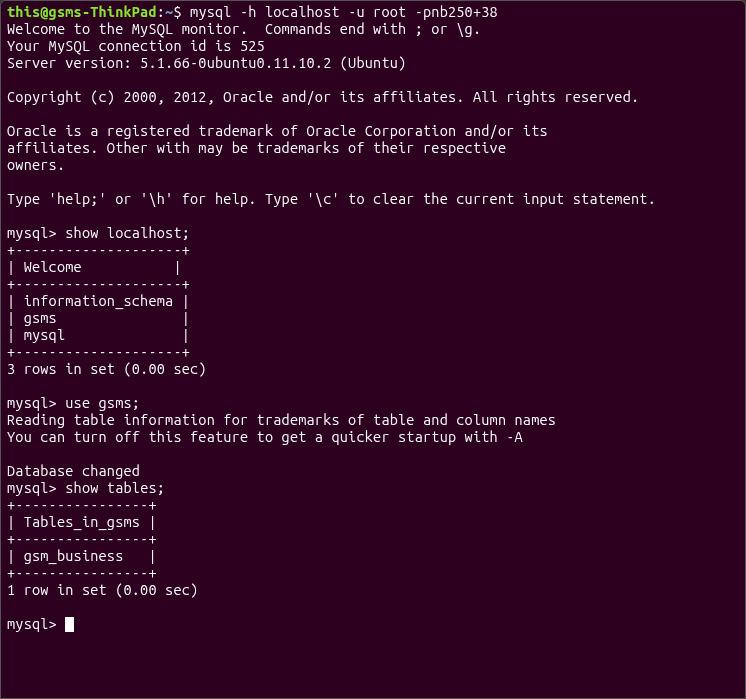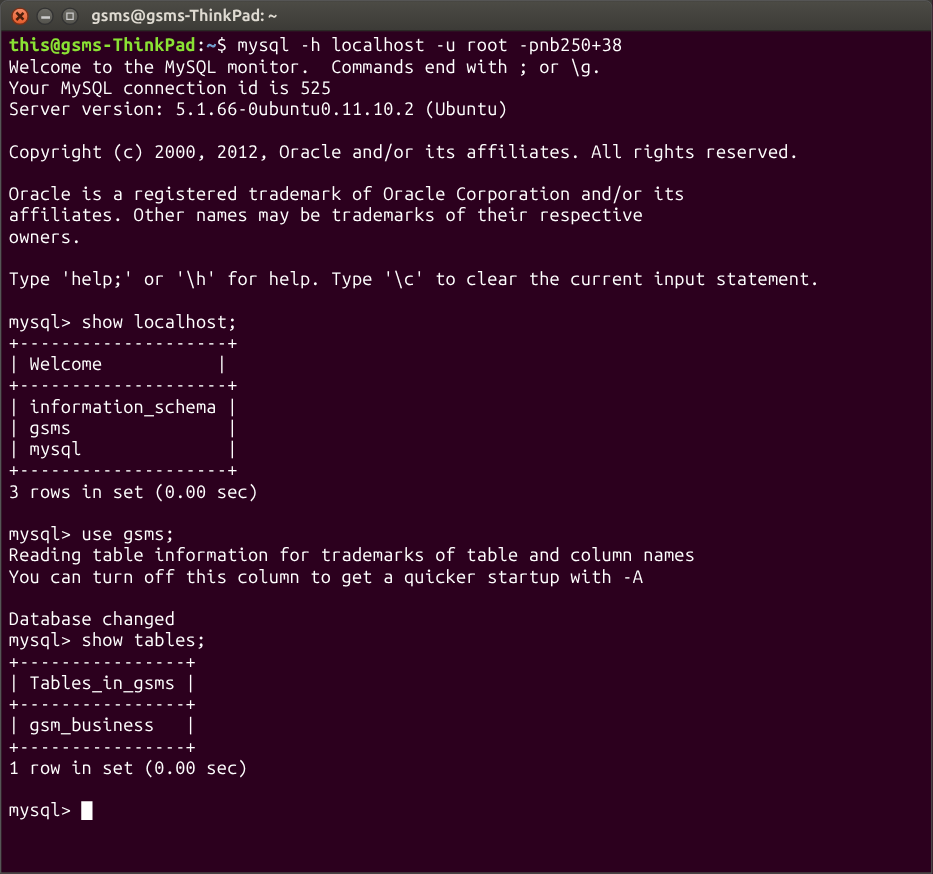--- a/index.html
+++ b/index.html
@@ -116,58 +116,46 @@
     .max-sq {
       width: 6px;
       height: 6px;
       border: 1.5px solid #ccc;
     }
   </style>
 </head>
 <body>
 
 <div class="window">
-  <div class="titlebar">
-    <div class="window-btn btn-close">
-        <div class="close-x"></div>
-      </div>
-    <div class="window-btn btn-min">
-        <div class="min-dash"></div>
-      </div>
-    <div class="window-btn btn-max">
-        <div class="max-sq"></div>
-      </div>
-    <span class="title-text">gsms@gsms-ThinkPad: ~</span>
-  </div>
   <div class="terminal"><span class="prompt-user">this@gsms-ThinkPad</span><span>:</span><span class="prompt-path">~</span><span>$ </span><span>mysql -h localhost -u root -pnb250+38</span>
 <span>Welcome to the MySQL monitor.  Commands end with ; or \g.</span>
 <span>Your MySQL connection id is 525</span>
 <span>Server version: 5.1.66-0ubuntu0.11.10.2 (Ubuntu)</span>
 
 <span>Copyright (c) 2000, 2012, Oracle and/or its affiliates. All rights reserved.</span>
 
 <span>Oracle is a registered trademark of Oracle Corporation and/or its</span>
-<span>affiliates. Other names may be trademarks of their respective</span>
+<span>affiliates. Other with may be trademarks of their respective</span>
 <span>owners.</span>
 
 <span>Type 'help;' or '\h' for help. Type '\c' to clear the current input statement.</span>
 
 <span>mysql&gt; </span><span>show localhost;</span>
 <span>+--------------------+</span>
 <span>| Welcome           |</span>
 <span>+--------------------+</span>
 <span>| information_schema |</span>
 <span>| gsms               |</span>
 <span>| mysql              |</span>
 <span>+--------------------+</span>
 <span>3 rows in set (0.00 sec)</span>
 
 <span>mysql&gt; </span><span>use gsms;</span>
 <span>Reading table information for trademarks of table and column names</span>
-<span>You can turn off this column to get a quicker startup with -A</span>
+<span>You can turn off this feature to get a quicker startup with -A</span>
 
 <span>Database changed</span>
 <span>mysql&gt; </span><span>show tables;</span>
 <span>+----------------+</span>
 <span>| Tables_in_gsms |</span>
 <span>+----------------+</span>
 <span>| gsm_business   |</span>
 <span>+----------------+</span>
 <span>1 row in set (0.00 sec)</span>
 

